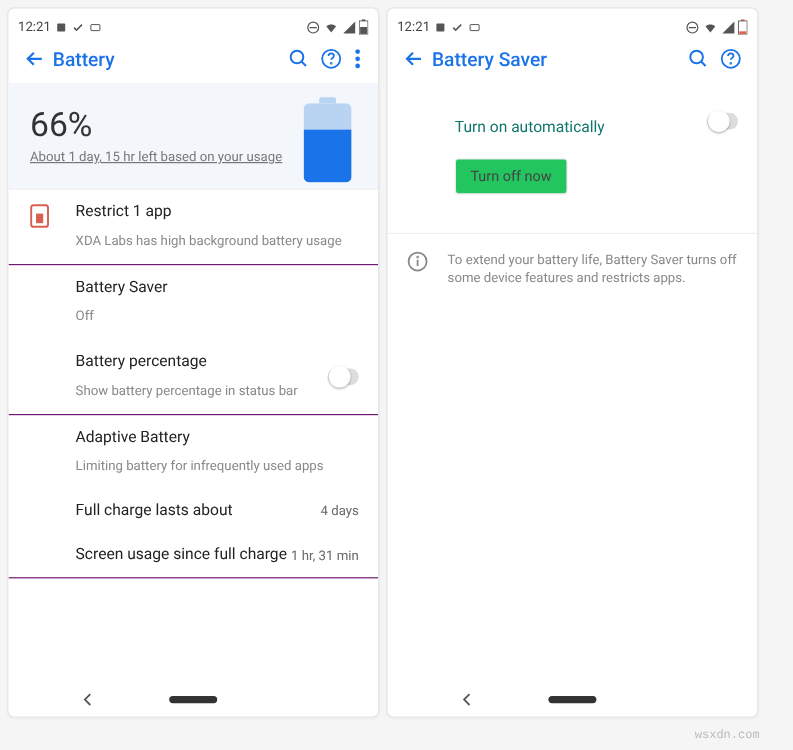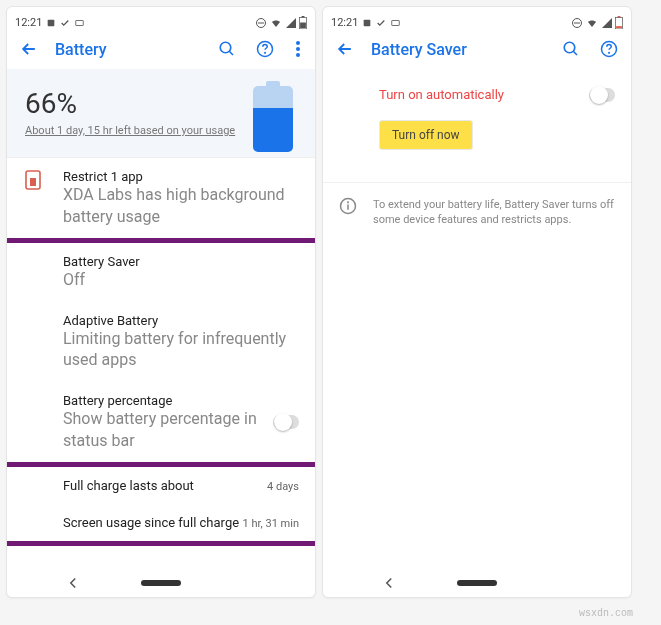--- a/index.html
+++ b/index.html
@@ -35,21 +35,21 @@
     color: #444;
   }
   .statusbar .sb-right { display: flex; align-items: center; gap: 2px; }
   .statusbar .sb-left { display: flex; align-items: center; gap: 4px; }
   .statusbar svg { display:block; }
   .appbar {
     height: 40px;
     display: flex;
     align-items: center;
     padding: 0 10px;
-    gap: 14px;
+    gap: 3px;
     justify-content: center;
   }
   .appbar .title {
     flex: 1;
     color: #1a73e8;
     font-size: 16px;
     font-weight: 500;
   }
   .appbar .icon-btn { color: #1a73e8; display:flex; align-items:center; justify-content:center; width:24px; height:24px; cursor:pointer;}
   .hero {
@@ -83,54 +83,54 @@
   }
   .battery-graphic .body {
     width: 40px; height: 66px; border-radius:5px; overflow:hidden; display:flex; flex-direction:column;
   }
   .battery-graphic .top34 { height:34%; background:#b9d4f2;}
   .battery-graphic .fill { flex:1; background:#1a73e8;}
   .list { flex:1; overflow:hidden; }
   .row {
     padding: 11px 16px 11px 56px;
     position: relative;
-    border-bottom: 5px solid #701a75;
+    border-bottom: 1px solid #701a75;
   }
   .row.noline { border-bottom:none; }
   .row .lead-icon {
     position:absolute; left:16px; top:12px; width:20px; height:20px; display:flex; align-items:center; justify-content:center;
   }
   .row .t1 { font-size:13px; color:#222; }
-  .row .t2 { font-size:16px; color:#888; margin-top:0; line-height:1.35;}
+  .row .t2 { font-size:11px; color:#888; margin-top:10px; line-height:1.35;}
   .row .trail { position:absolute; right:16px; top:50%; transform:translateY(-50%); font-size:11px; color:#666;}
   .switch {
     width:26px; height:14px; border-radius:7px; background:#ddd; position:relative;
   }
   .switch::after {
     content:""; position:absolute; left:1px; top:-2px; width:18px; height:18px; background:#fff; border-radius:50%; box-shadow:0 1px 2px rgba(0,0,0,0.3);
   }
   .navbar {
     height: 28px;
     display: flex;
     align-items: center;
     justify-content: space-around;
     padding: 0 30px;
   }
   .nav-pill { width:40px; height:6px; background:#333; border-radius:3px;}
   .nav-back { transform:rotate(180deg); color:#555;}
   .saver-list { padding-top:4px; }
   .saver-row {
     display:flex; align-items:center; padding: 14px 16px 14px 56px; position:relative;
   }
-  .saver-row .t1 { font-size:13px; color:#ef4444; flex:1;}
+  .saver-row .t1 { font-size:13px; color:#0f766e; flex:1;margin-top:12px;}
   .btn-turnoff {
     margin: 4px 0 8px 56px;
     display:inline-block;
     padding: 7px 12px;
-    background:#fde047;
+    background:#22c55e;
     color:#444;
     font-size:12px;
     border-radius:3px;
     border:1px solid #e8e8e8;
     cursor:pointer;
   }
   .info-row {
     display:flex; padding: 14px 16px; gap:16px; font-size:11px; color:#888; line-height:1.4;
     border-top:1px solid #f0f0f0; margin-top:24px;
   }
@@ -231,31 +231,31 @@
       </span>
       <div class="t1">Restrict 1 app</div>
       <div class="t2">XDA Labs has high background battery usage</div>
     </div>
 
     <div class="row noline">
       <div class="t1">Battery Saver</div>
       <div class="t2">Off</div>
     </div>
 
-    <div class="row noline">
-      <div class="t1">Adaptive Battery</div>
-      <div class="t2">Limiting battery for infrequently used apps</div>
-    </div>
-
     <div class="row">
       <div class="t1">Battery percentage</div>
       <div class="t2">Show battery percentage in status bar</div>
       <div class="trail">
           <div class="switch"></div>
         </div>
+    </div>
+
+    <div class="row noline">
+      <div class="t1">Adaptive Battery</div>
+      <div class="t2">Limiting battery for infrequently used apps</div>
     </div>
 
     <div class="row noline">
       <div class="t1">Full charge lasts about</div>
       <span class="trail">4 days</span>
     </div>
 
     <div class="row">
       <div class="t1">Screen usage since full charge</div>
       <span class="trail">1 hr, 31 min</span>

